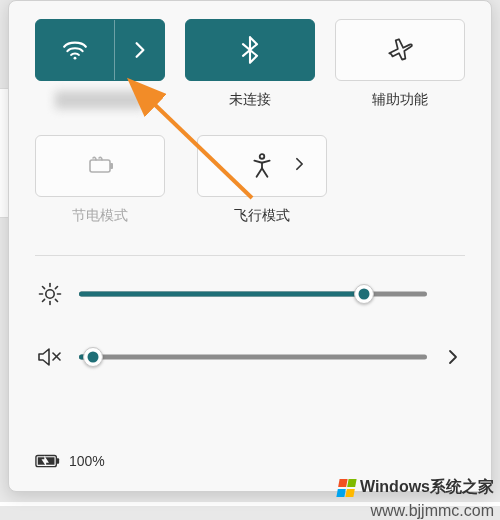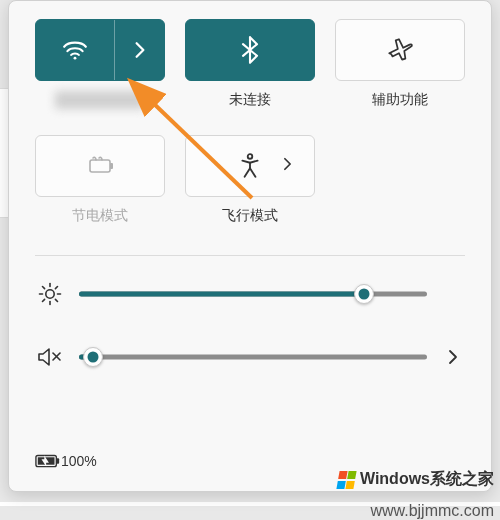--- a/index.html
+++ b/index.html
@@ -76,21 +76,21 @@
     height: 18px;
   }
   .tile-label.disabled { color: #a8a8a8; }
   .tile-label.redacted {
     width: 90px;
     height: 18px;
     filter: blur(5px);
     background: #cfcfcf;
     border-radius: 2px;
   }
-  .row2 { margin-top: 26px; display: flex; gap: 20px; }
+  .row2 { margin-top: 26px; display: flex; gap: 32px; }
   .tile.disabled svg { opacity: 0.45; }
   .tile .mini-chevron {
     position: absolute;
     right: 22px;
     top: 50%;
     transform: translateY(-50%);
   }
   .divider {
     border: none;
     border-top: 1px solid #dcdcdc;
@@ -153,40 +153,41 @@
     width: 24px;
     display: flex;
     justify-content: center;
   }
   .status-bar {
     position: absolute;
     left: 26px;
     bottom: 22px;
     display: flex;
     align-items: center;
+    gap: 8px;
     font-size: 14px;
     color: #333;
   }
   
   .annotation-arrow {
     position: absolute;
     pointer-events: none;
     z-index: 10;
   }
   
   .watermark {
     position: absolute;
     right: 6px;
     bottom: 0;
     display: flex;
     flex-direction: column;
     align-items: flex-end;
     font-size: 13px;
     color: #333;
-    gap: 12px;
+    gap: 4px;
   }
   .watermark .line1 {
     font-size: 16px;
     font-weight: 600;
     display: flex;
     align-items: center;
     gap: 4px;
   }
   .watermark .line2 {
     font-size: 16px;

